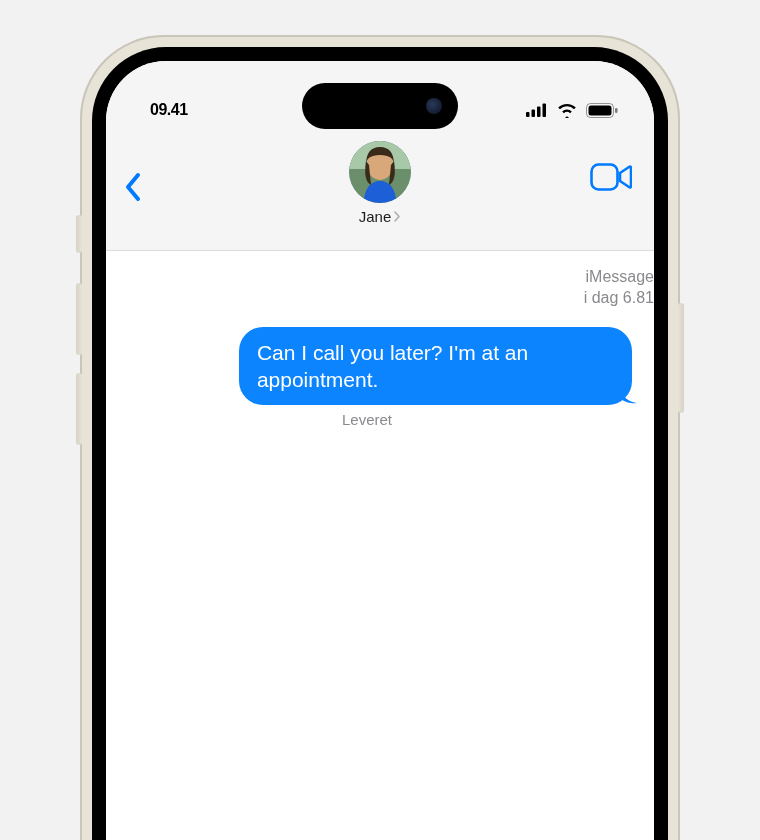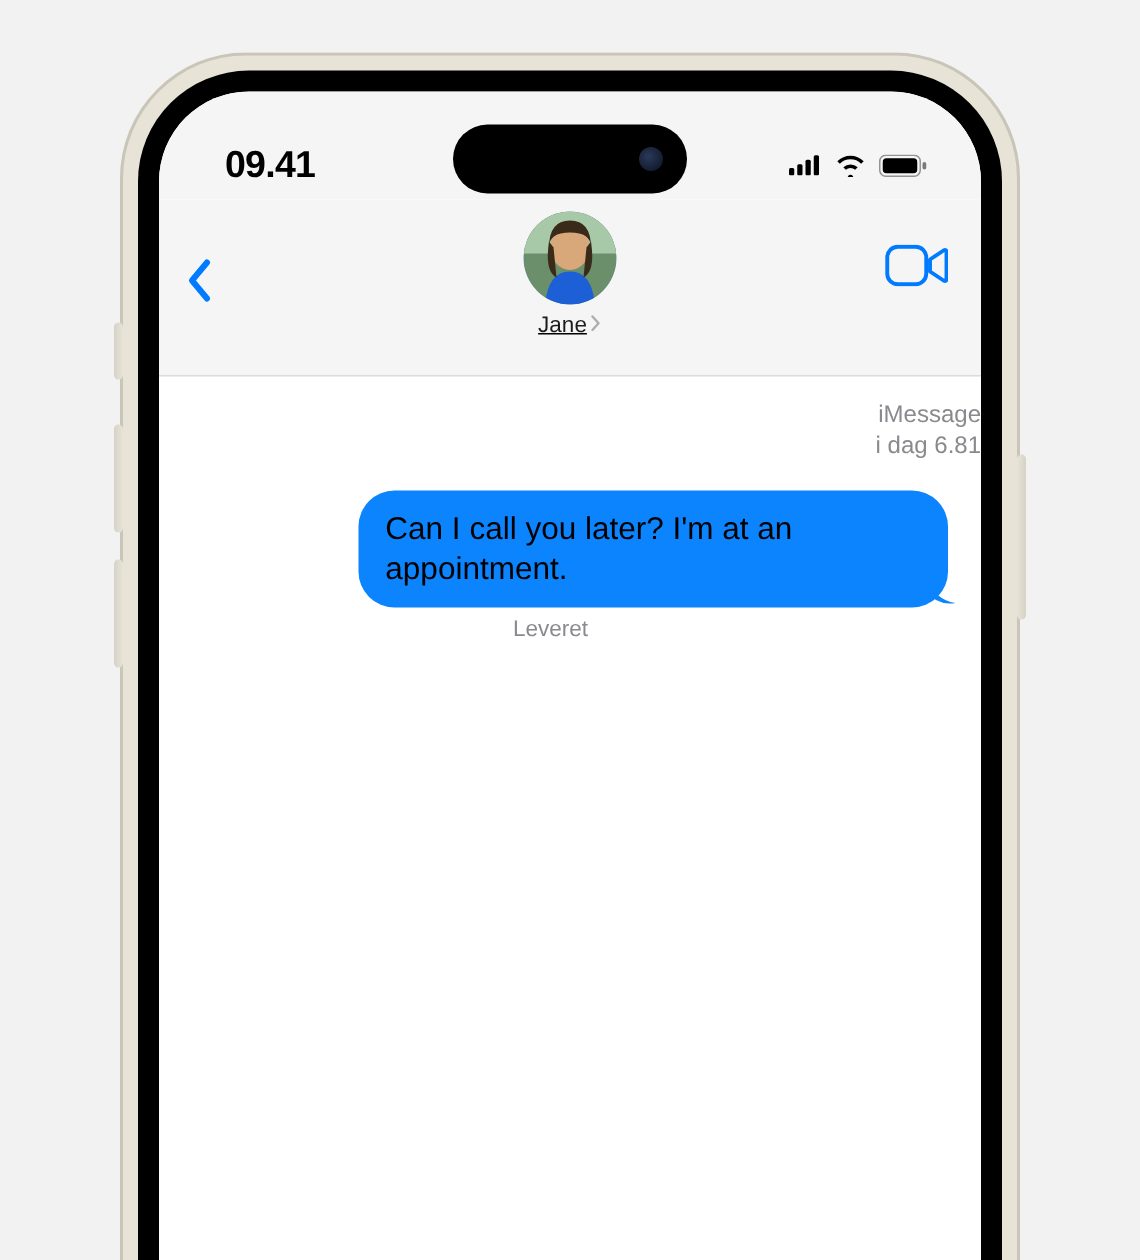--- a/index.html
+++ b/index.html
@@ -84,21 +84,21 @@
       background: radial-gradient(circle at 40% 40%, #2a3a5a, #0a1020);
     }
 
     
     .status-bar {
       height: 72px;
       display: flex;
       align-items: center;
       justify-content: space-between;
       padding: 26px 36px 0 44px;
-      font-size: 25px;
+      font-size: 16px;
       font-weight: 600;
       background: #f5f5f6;
     }
     .status-time { letter-spacing: -0.5px; }
     .status-icons { display: flex; align-items: center; gap: 8px; }
     .status-icons svg { display: block; }
 
     
     .header {
       background: #f5f5f6;
@@ -116,21 +116,20 @@
       flex: 0 0 44px;
     }
     .header-center {
       position: absolute;
       left: 50%;
       top: 8px;
       transform: translateX(-50%);
       display: flex;
       flex-direction: column;
       align-items: center;
-      text-decoration: underline;
     }
     .avatar {
       width: 62px;
       height: 62px;
       border-radius: 50%;
       overflow: hidden;
       background: #8aa0b8;
       display: flex;
       align-items: flex-end;
       justify-content: center;
@@ -170,21 +169,21 @@
     }
     .bubble-row {
       display: flex;
       justify-content: flex-end;
       padding: 0 22px;
       position: relative;
     }
     .bubble {
       max-width: 78%;
       background: #0b84fe;
-      color: #000000;
+      color: #ffffff;
       font-size: 21px;
       line-height: 1.3;
       padding: 12px 18px;
       border-radius: 24px;
       position: relative;
     }
     .bubble-tail {
       position: absolute;
       right: -5px;
       bottom: 1px;

